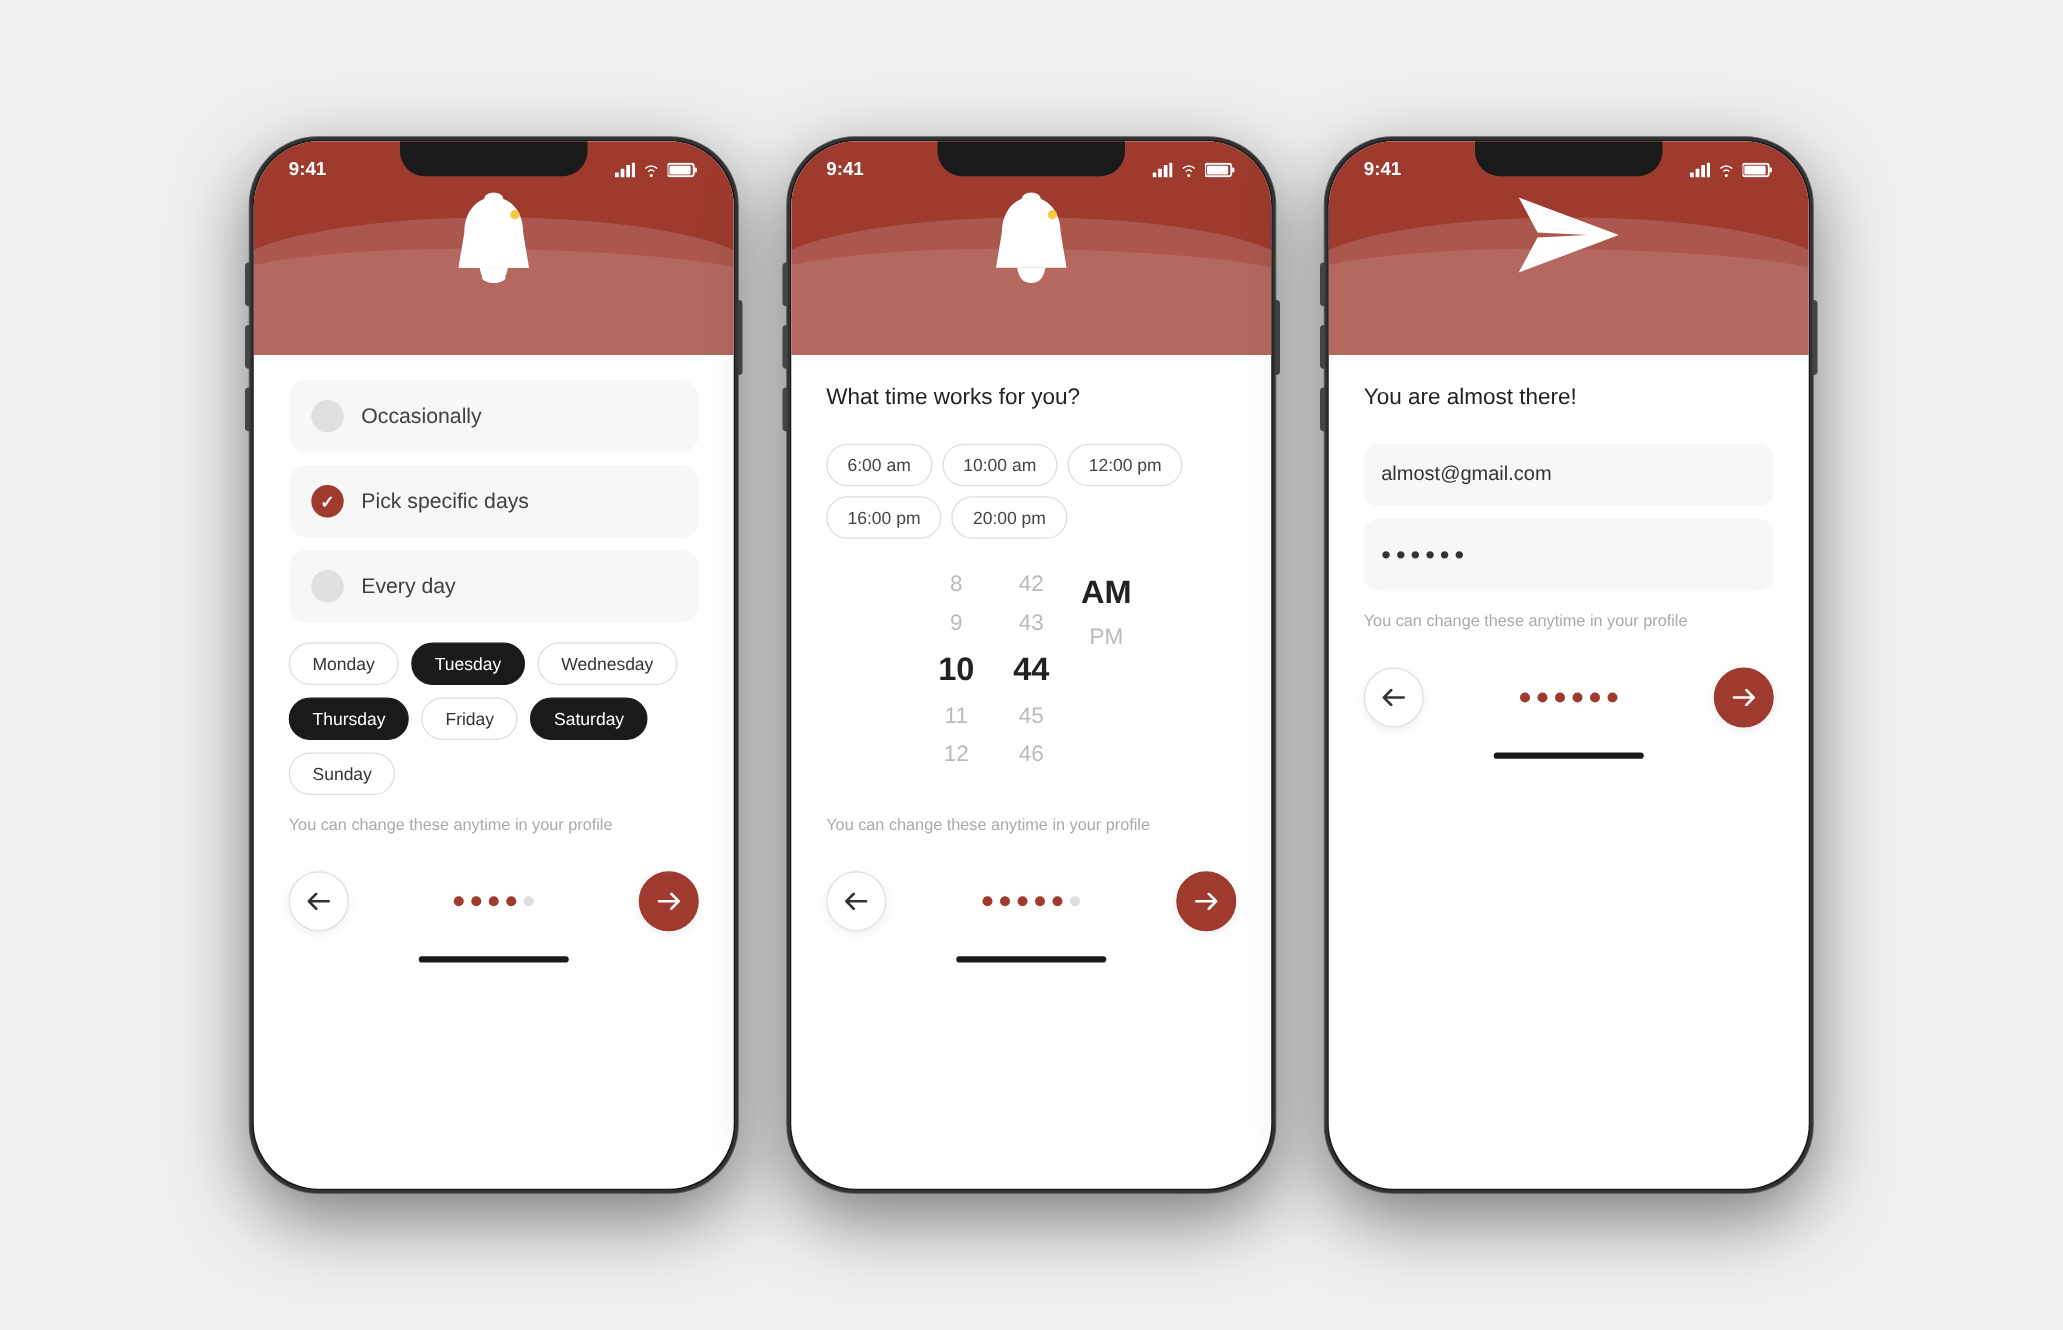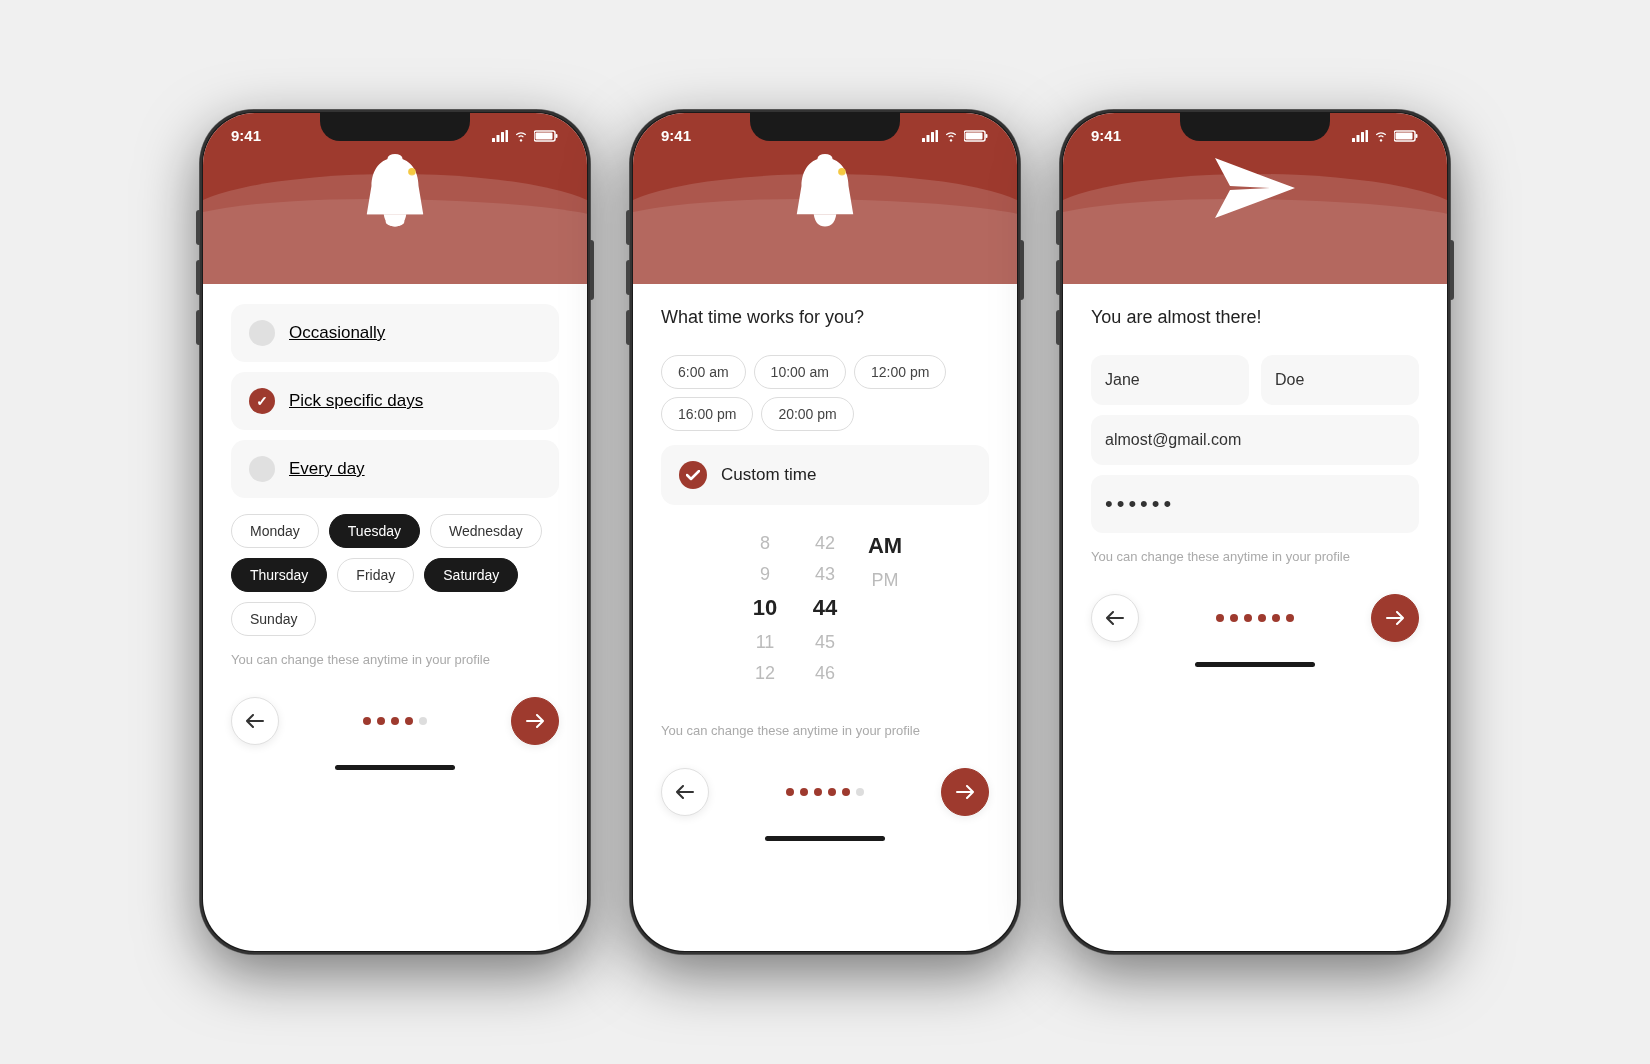--- a/index.html
+++ b/index.html
@@ -183,22 +183,21 @@
 
     .radio-circle.checked::after {
       content: '✓';
       color: white;
       font-size: 14px;
       font-weight: 700;
     }
 
     .option-label {
       font-size: 17px;
-      color: #000000;
-      text-decoration: underline;
+      color: #404040;
     }
 
     
     .days-grid {
       margin-top: 16px;
       display: flex;
       flex-wrap: wrap;
       gap: 10px;
     }
 
@@ -333,21 +332,21 @@
 
     .picker-item {
       font-size: 18px;
       color: #bbb;
       line-height: 1.4;
       width: 50px;
       text-align: center;
     }
 
     .picker-item.selected {
-      font-size: 22px;
+      font-size: 26px;
       font-weight: 600;
       color: #222;
     }
 
     
     .name-row {
       display: flex;
       gap: 12px;
       margin-bottom: 10px;
     }
@@ -517,28 +516,20 @@
       <p class="screen-title">What time works for you?</p>
 
       <div class="time-chips">
         <div class="time-chip">6:00 am</div>
         <div class="time-chip">10:00 am</div>
         <div class="time-chip">12:00 pm</div>
         <div class="time-chip">16:00 pm</div>
         <div class="time-chip">20:00 pm</div>
       </div>
 
-      <div class="custom-time-row">
-        <div class="check-circle">
-          <svg width="14" height="11" viewBox="0 0 14 11">
-            <path d="M1 5 L5 9 L13 1" stroke="white" stroke-width="2.5" fill="none" stroke-linecap="round" stroke-linejoin="round"></path>
-          </svg>
-        </div>
-        <span class="custom-time-label">Custom time</span>
-      </div>
 
       <div class="time-picker">
         <div class="picker-column">
           <div class="picker-item">8</div>
           <div class="picker-item">9</div>
           <div class="picker-item selected">10</div>
           <div class="picker-item">11</div>
           <div class="picker-item">12</div>
         </div>
         <div class="picker-column">
@@ -613,24 +604,20 @@
         <polygon points="5,70 85,40 5,10 20,38 60,40 20,42" fill="white"></polygon>
       </svg>
 
       <div class="wave-layer-1"></div>
       <div class="wave-layer-2"></div>
     </div>
 
     <div class="screen-content">
       <p class="screen-title">You are almost there!</p>
 
-      <div class="name-row">
-        <div class="input-field">Jane</div>
-        <div class="input-field">Doe</div>
-      </div>
 
       <div class="input-full">almost@gmail.com</div>
 
       <div class="input-full">
         <span class="password-dots">••••••</span>
       </div>
 
       <p class="footer-note">You can change these anytime in your profile</p>
     </div>
 

